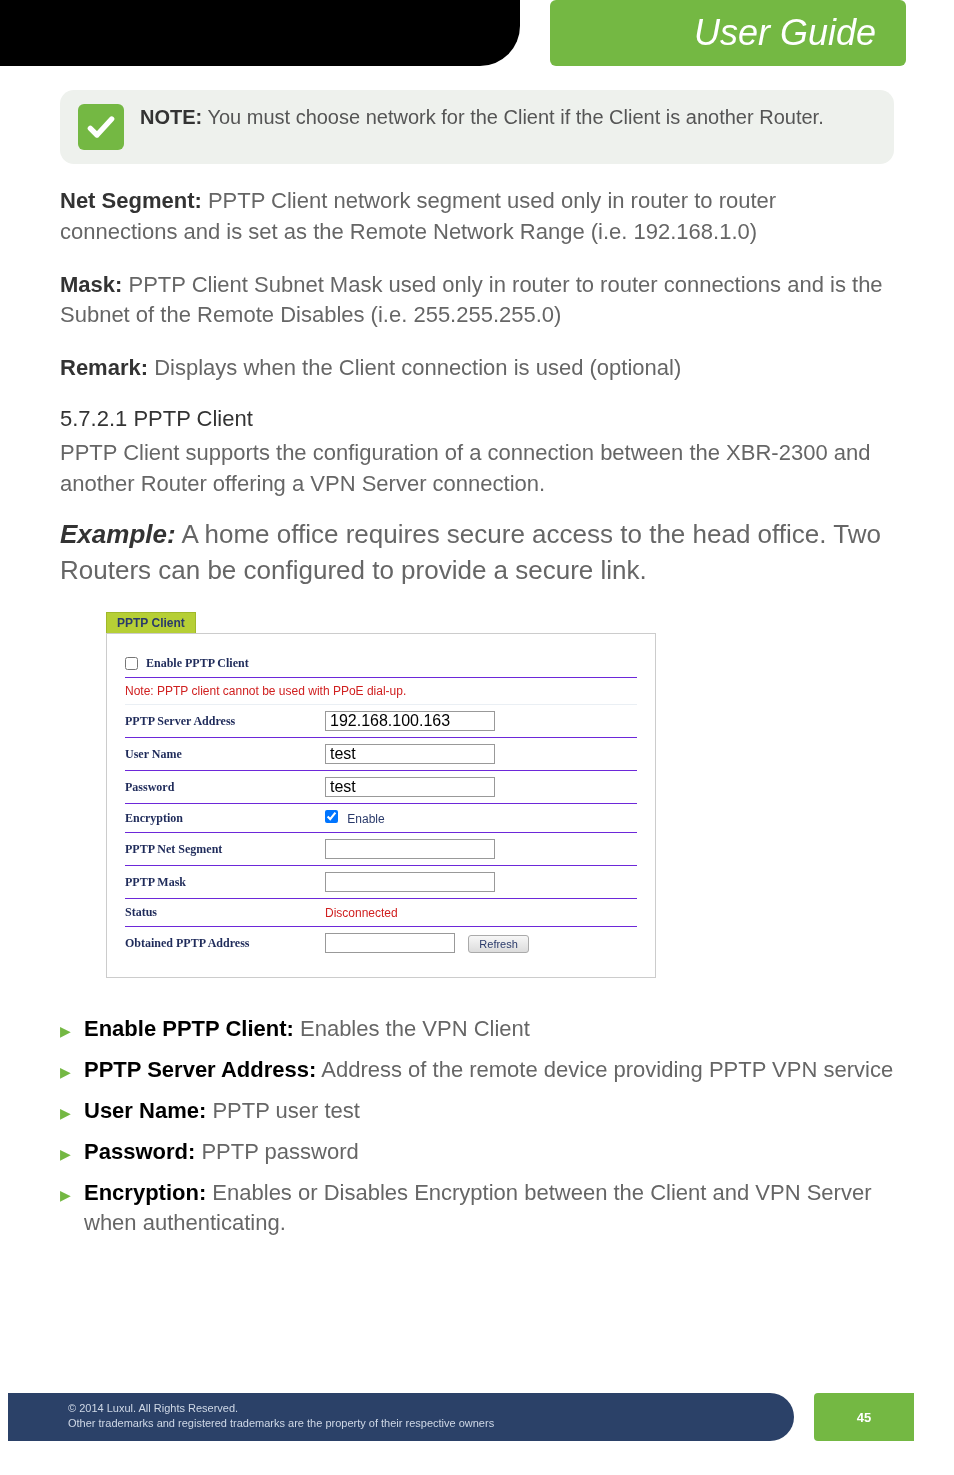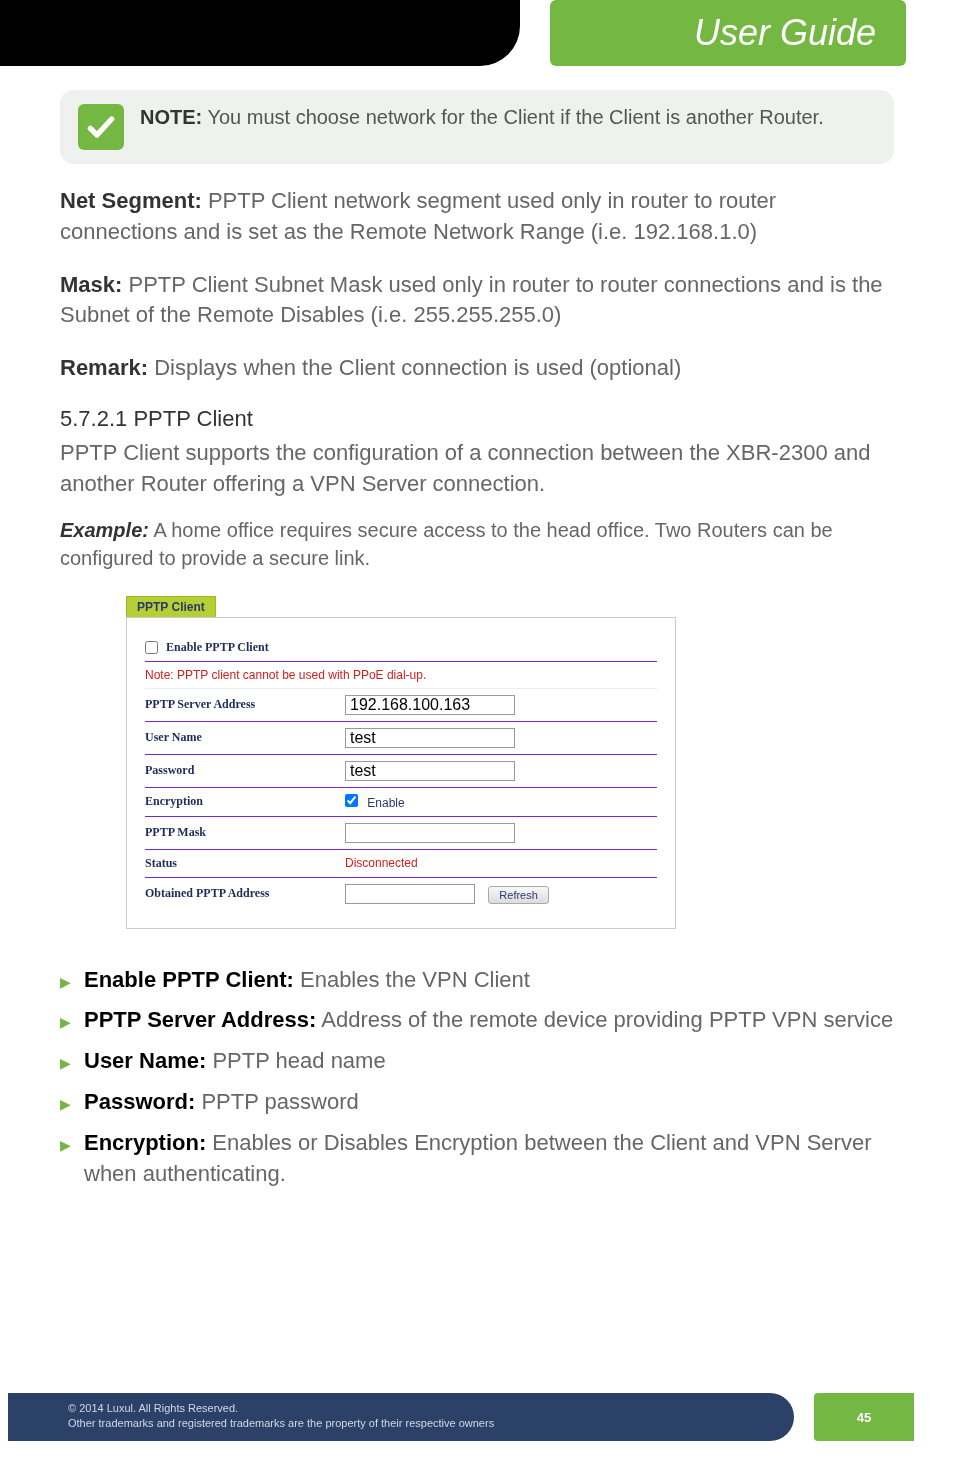--- a/index.html
+++ b/index.html
@@ -76,29 +76,29 @@
     margin-bottom: 22px;
   }
   .para b { color: #333; font-weight: 700; }
   .subhead {
     font-size: 22px;
     color: #333;
     font-weight: 400;
     margin-bottom: 6px;
   }
   .example-line {
-    font-size: 20px;
+    font-size: 26px;
     color: #666;
     line-height: 1.4;
     margin-bottom: 24px;
   }
   .example-line i { font-style: italic; font-weight: 700; color: #333; }
   
   .panel-wrap {
-    margin-left: 66px;
+    margin-left: 46px;
     margin-bottom: 36px;
     width: 720px;
     display: flex;
     gap: 10px;
     align-items: flex-end;
   }
   .panel {
     width: 550px;
     background: #fff;
   }
@@ -291,20 +291,24 @@
           <span class="panel-value"><input class="panel-input" value="test" style=""></span>
         </div>
         <div class="panel-row">
           <span class="panel-label">Encryption</span>
           <span class="panel-value">
             <input type="checkbox" checked="" style="margin-right: 6px;">
             <span>Enable</span>
           </span>
         </div>
         <div class="panel-row">
+          <span class="panel-label">PPTP Net Segment</span>
+          <span class="panel-value"><input class="panel-input" value="" style=""></span>
+        </div>
+        <div class="panel-row">
           <span class="panel-label">PPTP Mask</span>
           <span class="panel-value"><input class="panel-input" value="" style=""></span>
         </div>
         <div class="panel-row">
           <span class="panel-label">Status</span>
           <span class="panel-value disconnected">Disconnected</span>
         </div>
         <div class="panel-row">
           <span class="panel-label">Obtained PPTP Address</span>
           <span class="panel-value">
@@ -320,21 +324,21 @@
     <div class="bullet">
       <span class="arrow">▶</span>
       <span><b>Enable PPTP Client:</b> <span>Enables the VPN Client</span></span>
     </div>
     <div class="bullet">
       <span class="arrow">▶</span>
       <span><b>PPTP Server Address:</b> <span>Address of the remote device providing PPTP VPN service</span></span>
     </div>
     <div class="bullet">
       <span class="arrow">▶</span>
-      <span><b>User Name:</b> <span>PPTP head name</span></span>
+      <span><b>User Name:</b> <span>PPTP user test</span></span>
     </div>
     <div class="bullet">
       <span class="arrow">▶</span>
       <span><b>Password:</b> <span>PPTP password</span></span>
     </div>
     <div class="bullet">
       <span class="arrow">▶</span>
       <span><b>Encryption:</b> <span>Enables or Disables Encryption between the Client and VPN Server when authenticating.</span></span>
     </div>
   </div>

